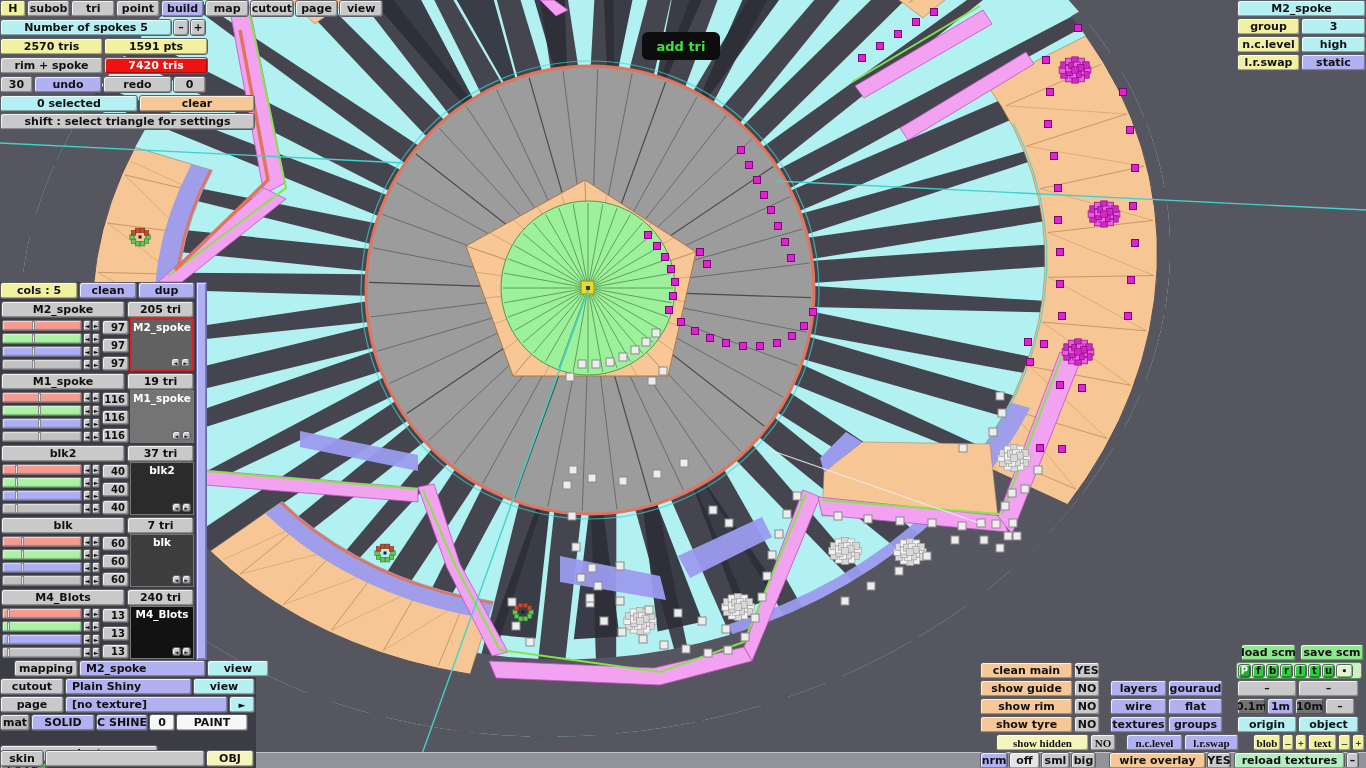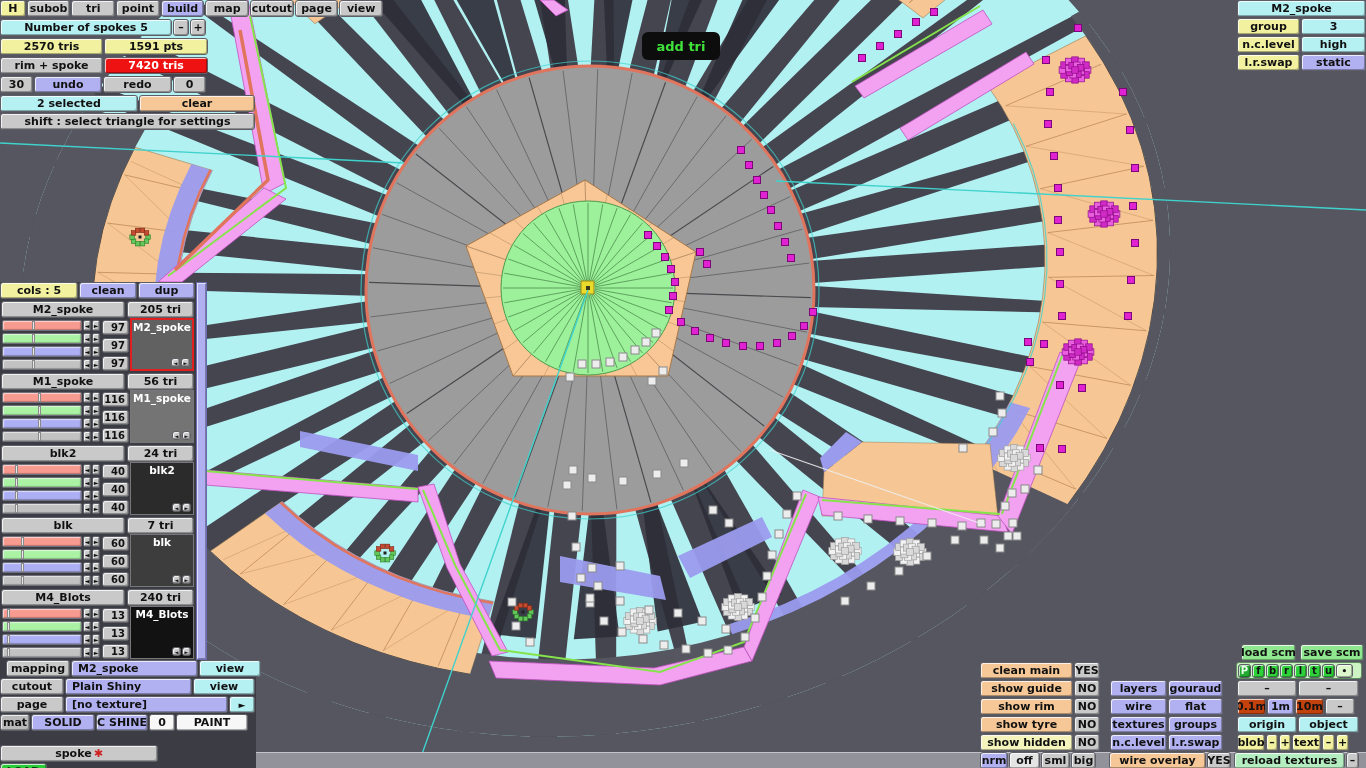--- a/index.html
+++ b/index.html
@@ -12,21 +12,21 @@
      border-radius:3px;border:1px solid #5e5e66;font-weight:bold;font-size:11px;color:#111;
      box-shadow:inset 1px 1px 0 rgba(255,255,255,.75), inset -1px -1px 0 rgba(0,0,0,.30);
      white-space:nowrap;overflow:hidden;}
   .tl{justify-content:flex-start;padding-left:6px;}
   .gray{background:#c9c9c9}.dgray{background:#b9b9b9}.lgray{background:#e4e4e4}
   .yellow{background:#f1f1a0}.pyellow{background:#f4f4bc}
   .cyan{background:#b5f0f3}.purple{background:#b1b1f1}.peach{background:#f6c897}
   .red{background:#ee1212;color:#fff}
   .greenb{background:#2bcc39;color:#073a10}
   .lgreenb{background:#8fe78f}
-  .slate{background:#c2410c}
+  .slate{background:#737373}
   .whiteb{background:#f7f7f7}
   .sidebar{left:0;top:282px;width:196px;height:378px;background:#3c3c44;}
   .sstrip{position:absolute;left:196px;top:282px;width:11px;height:378px;background:#b0b0f0;
      border:1px solid #6a6ab0;box-sizing:border-box;z-index:5;
      box-shadow:inset 1px 1px 0 rgba(255,255,255,.6), inset -1px -1px 0 rgba(0,0,0,.3);}
   .mgroup{position:absolute;left:0;width:196px;height:71px;}
   .sl{position:absolute;left:2px;display:flex;gap:1px;height:12px;align-items:center;}
   .track{position:relative;width:80px;height:11px;border:1px solid #70707a;border-radius:2px;box-sizing:border-box;
      box-shadow:inset 1px 1px 1px rgba(255,255,255,.55), inset -1px -1px 1px rgba(0,0,0,.25);}
   .tr-r{background:#f79a90}.tr-g{background:#abf2a4}.tr-b{background:#adaff4}.tr-m{background:#c2c2c2}
@@ -693,21 +693,21 @@
       <div class="b gray" style="width:103px">rim + spoke</div>
       <div class="b red" style="width:104px">7420 tris</div>
     </div>
     <div class="r" style="left:0;top:76px;">
       <div class="b gray" style="width:33px">30</div>
       <div class="b purple" style="width:68px">undo</div>
       <div class="b gray" style="width:69px">redo</div>
       <div class="b gray" style="width:33px">0</div>
     </div>
     <div class="r" style="left:0;top:95px;">
-      <div class="b cyan" style="width:138px">2 selected</div>
+      <div class="b cyan" style="width:138px">0 selected</div>
       <div class="b peach" style="width:116px">clear</div>
     </div>
     <div class="r" style="left:0;top:113px;">
       <div class="b gray" style="width:255px">shift : select triangle for settings</div>
     </div>
   </div>
 
   <div class="panel">
     <div class="r" style="left:1237px;top:0;">
       <div class="b cyan" style="width:129px">M2_spoke</div>
@@ -767,21 +767,21 @@
         <div class="b gray vbox" style="top:37px">97</div>
         <div class="b gray vbox" style="top:55px">97</div>
         <div class="swatch" style="background:#616161;border:2px solid #e02020;">
           <div class="nm">M2_spoke</div>
           <div class="b gray swab" style="right:12px">◄</div>
           <div class="b gray swab" style="right:2px">►</div>
         </div>
       </div>
       <div class="mgroup" style="top: 91px;">
         <div class="b gray" style="position:absolute;left:1px;top:0;width:124px">M1_spoke</div>
-        <div class="b gray" style="position:absolute;left:127px;top:0;width:67px">56 tri</div>
+        <div class="b gray" style="position:absolute;left:127px;top:0;width:67px">19 tri</div>
         <div class="sl" style="top:18px">
           <div class="track tr-r">
             <div class="thumb" style="left:35px"></div>
           </div>
           <div class="b gray ab">◄</div>
           <div class="b gray ab">►</div>
         </div>
         <div class="sl" style="top:31px">
           <div class="track tr-g">
             <div class="thumb" style="left:35px"></div>
@@ -807,21 +807,21 @@
         <div class="b gray vbox" style="top:37px">116</div>
         <div class="b gray vbox" style="top:55px">116</div>
         <div class="swatch" style="background:#747474;">
           <div class="nm">M1_spoke</div>
           <div class="b gray swab" style="right:12px">◄</div>
           <div class="b gray swab" style="right:2px">►</div>
         </div>
       </div>
       <div class="mgroup" style="top: 163px;">
         <div class="b gray" style="position:absolute;left:1px;top:0;width:124px">blk2</div>
-        <div class="b gray" style="position:absolute;left:127px;top:0;width:67px">24 tri</div>
+        <div class="b gray" style="position:absolute;left:127px;top:0;width:67px">37 tri</div>
         <div class="sl" style="top:18px">
           <div class="track tr-r">
             <div class="thumb" style="left:12px"></div>
           </div>
           <div class="b gray ab">◄</div>
           <div class="b gray ab">►</div>
         </div>
         <div class="sl" style="top:31px">
           <div class="track tr-g">
             <div class="thumb" style="left:12px"></div>
@@ -929,21 +929,21 @@
         <div class="swatch" style="background:#121212;">
           <div class="nm">M4_Blots</div>
           <div class="b gray swab" style="right:12px">◄</div>
           <div class="b gray swab" style="right:2px">►</div>
         </div>
       </div>
     </div>
   <div class="sstrip"></div>
 
   <div class="panel" style="left:0;top:660px;width:256px;height:108px;background:#3c3c44;">
-    <div class="r" style="left:6px;top:0;">
+    <div class="r" style="left:14px;top:0;">
       <div class="b gray" style="width:64px">mapping</div>
       <div class="b purple tl" style="width:127px">M2_spoke</div>
       <div class="b cyan" style="width:62px">view</div>
     </div>
     <div class="r" style="left:0;top:18px;">
       <div class="b gray" style="width:64px">cutout</div>
       <div class="b purple tl" style="width:127px">Plain Shiny</div>
       <div class="b cyan" style="width:62px">view</div>
     </div>
     <div class="r" style="left:0;top:36px;">
@@ -958,20 +958,25 @@
       <div class="b whiteb" style="width:26px">0</div>
       <div class="b whiteb" style="width:72px">PAINT</div>
     </div>
     <div class="r" style="left:0;top:85px;flex-direction:column;">
       <div class="b gray" style="width:158px">
         <span>spoke</span>
           <span class="star">✱</span>
       </div>
       <div class="b greenb" style="width:47px">LOAD</div>
       <div class="b greenb" style="width:48px">SAVE</div>
+    </div>
+    <div class="r" style="left:0;top:90px;">
+      <div class="b gray" style="width:44px">skin</div>
+      <div class="b gray" style="width:160px"></div>
+      <div class="b pyellow" style="width:48px">OBJ</div>
     </div>
   </div>
 
   <div class="panel" style="left:980px;top:644px;width:386px;height:124px;">
     <div class="r" style="left:261px;top:0;">
       <div class="b lgreenb" style="width:55px">load scm</div>
       <div class="b lgreenb" style="width:64px;margin-left:3px">save scm</div>
     </div>
     <div class="r" style="left:0;top:18px;">
       <div class="b peach" style="width:93px">clean main</div>
@@ -1006,21 +1011,21 @@
       <div class="b gray" style="width:30px">–</div>
     </div>
     <div class="r" style="left:0;top:72px;">
       <div class="b peach" style="width:93px">show tyre</div>
       <div class="b gray" style="width:26px">NO</div>
       <div class="b purple" style="width:57px;margin-left:9px">textures</div>
       <div class="b purple" style="width:55px">groups</div>
       <div class="b cyan" style="width:60px;margin-left:13px">origin</div>
       <div class="b cyan" style="width:61px">object</div>
     </div>
-    <div class="r" style="left:0;top:90px;">
+    <div class="r" style="left:16px;top:90px;font-family:Liberation Serif, serif;">
       <div class="b pyellow" style="width:93px">show hidden</div>
       <div class="b gray" style="width:26px">NO</div>
       <div class="b purple" style="width:57px;margin-left:9px">n.c.level</div>
       <div class="b purple" style="width:55px">l.r.swap</div>
       <div class="b yellow" style="width:28px;margin-left:13px">blob</div>
       <div class="b yellow" style="width:12px">–</div>
       <div class="b yellow" style="width:12px">+</div>
       <div class="b yellow" style="width:29px">text</div>
       <div class="b yellow" style="width:13px">–</div>
       <div class="b yellow" style="width:13px">+</div>

